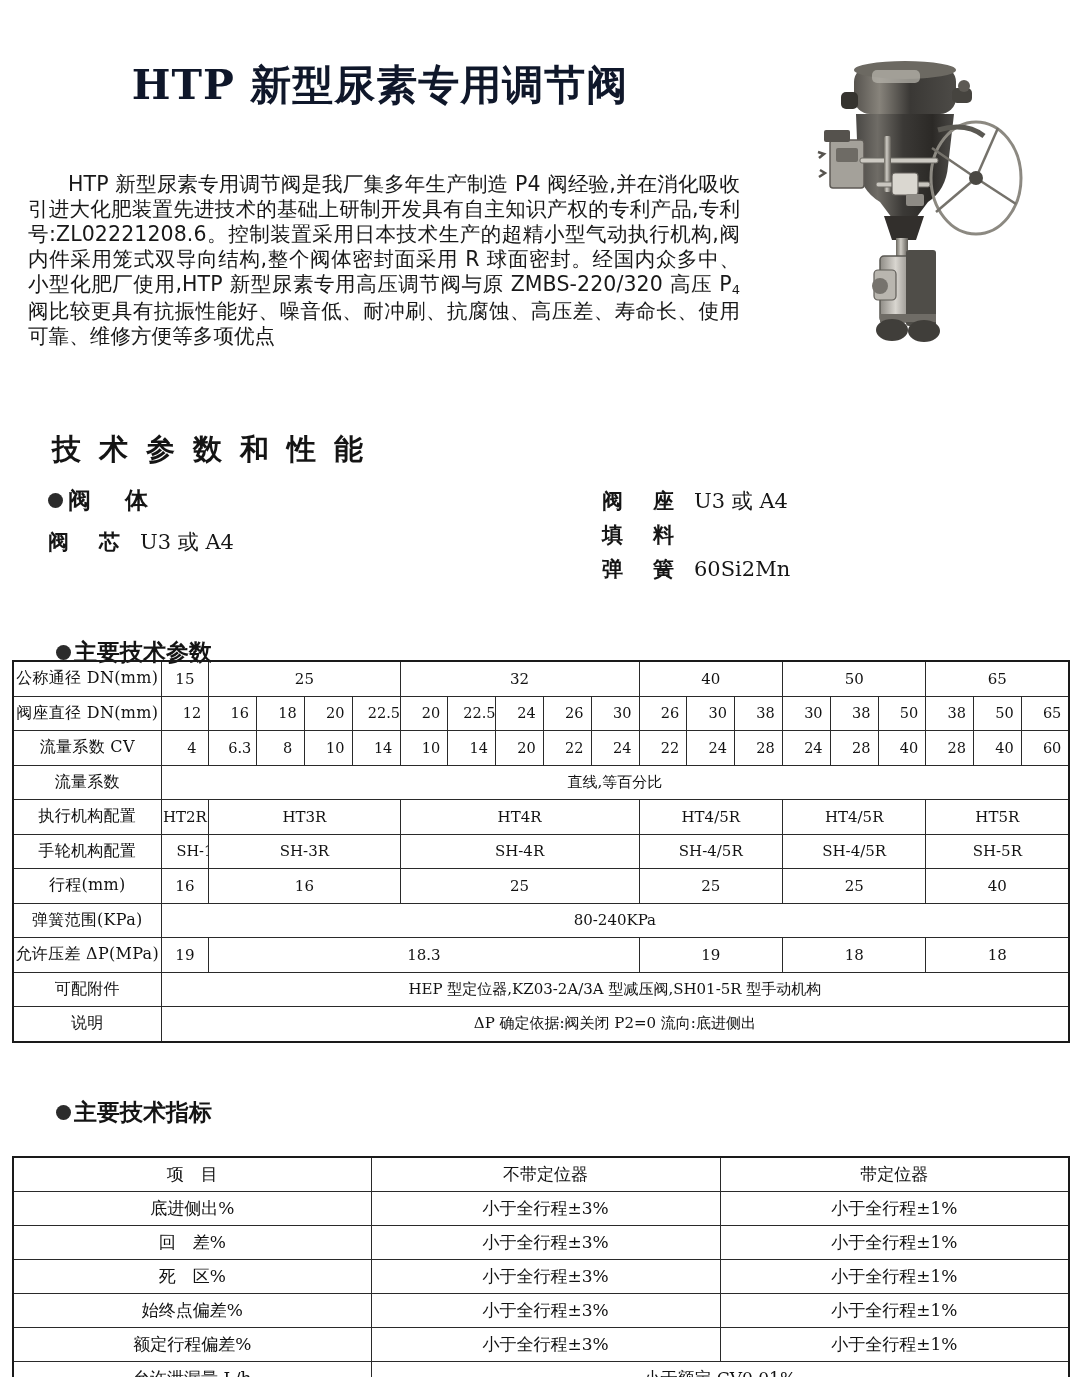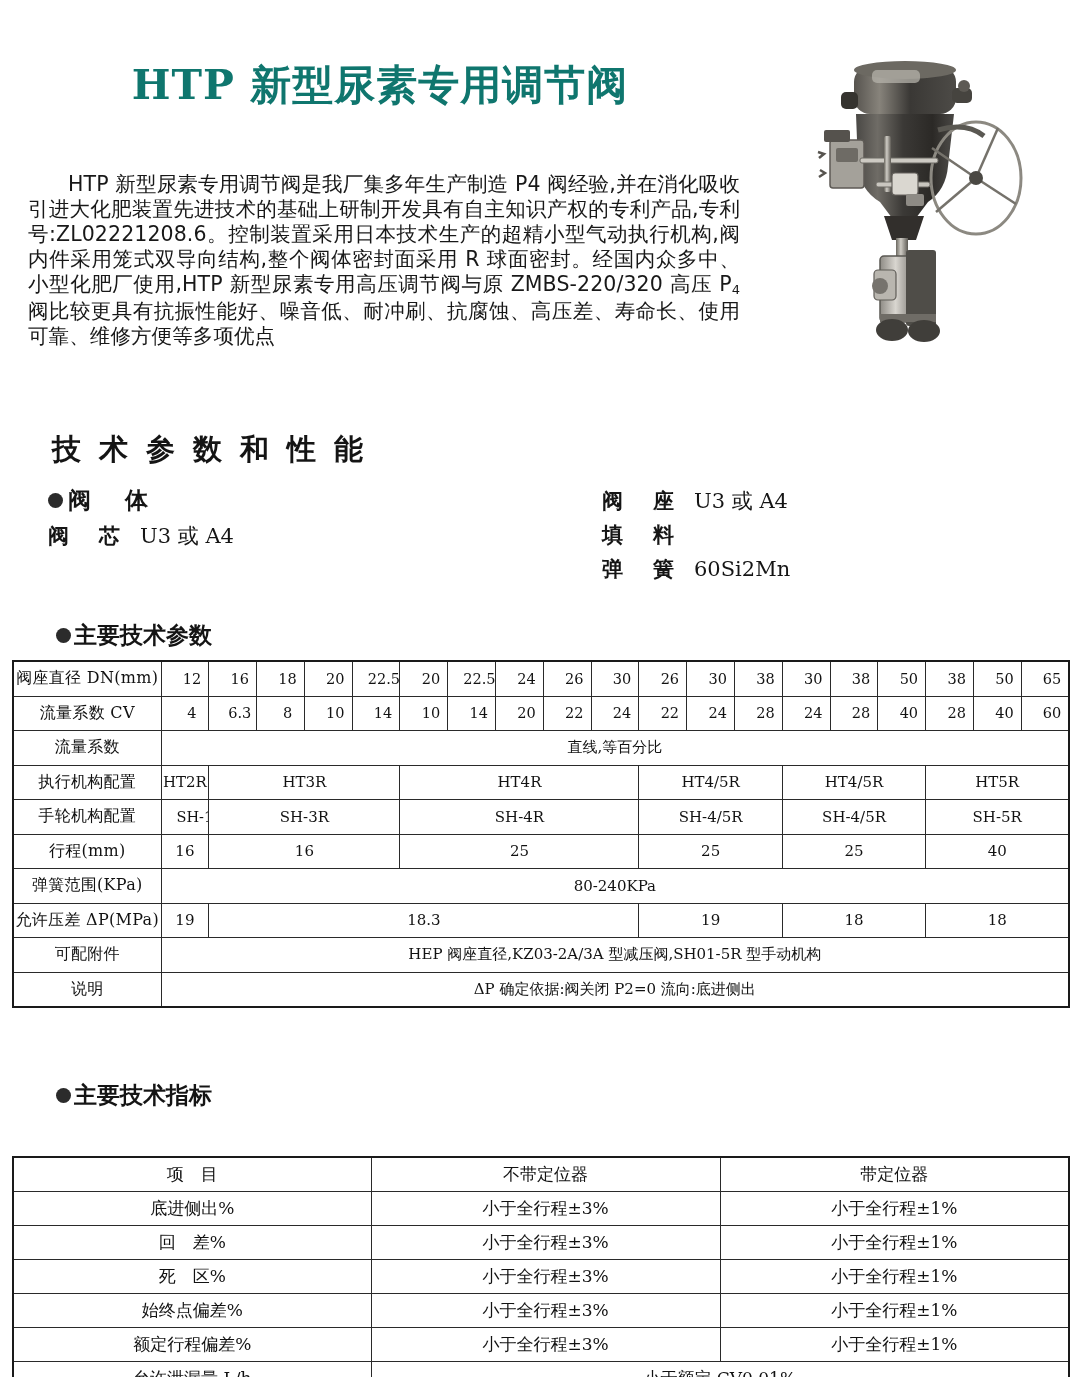--- a/index.html
+++ b/index.html
@@ -22,21 +22,21 @@
     left: 0;
     top: 58px;
     width: 760px;
     text-align: center;
   }
   .doc-title {
     font-family: "DejaVu Serif", "Liberation Serif", serif;
     font-size: 41px;
     font-weight: bold;
     letter-spacing: 1px;
-    color: #0f766e;
+    color: #0f172a;
     white-space: nowrap;
   }
 
   
   .intro {
     position: absolute;
     left: 28px;
     top: 172px;
     width: 712px;
     font-size: 20.5px;
@@ -73,21 +73,21 @@
     position: absolute;
     font-size: 21px;
     color: #151515;
   }
   .spec-left  { left: 48px;  top: 485px; }
   .spec-right { left: 602px; top: 487px; }
 
   .spec-bullet-row {
     font-weight: bold;
     font-size: 23px;
-    margin-bottom: 6px;
+    margin-bottom: 12px;
     display: flex;
     align-items: center;
   }
   .dot {
     display: inline-block;
     width: 15px;
     height: 15px;
     border-radius: 50%;
     background: #2b2b2b;
     margin-right: 5px;
@@ -113,20 +113,21 @@
   }
 
   
   .sub-heading {
     position: absolute;
     font-size: 23px;
     font-weight: bold;
     display: flex;
     align-items: center;
     color: #141414;
+    margin-top: 17px;
   }
   .sub-heading .dot { width: 15px; height: 15px; margin-right: 3px; }
   #h-params { left: 56px; top: 620px; }
   #h-index  { left: 56px; top: 1080px; }
 
   
   table.grid {
     position: absolute;
     border-collapse: collapse;
     font-family: "DejaVu Serif", "Liberation Serif", serif;
@@ -300,20 +301,29 @@
       <col style="width:47.8px">
       <col style="width:47.8px">
       <col style="width:47.8px">
     <col style="width:47.8px">
       <col style="width:47.8px">
       <col style="width:47.8px">
       <col style="width:47.8px">
   </colgroup>
   <tbody>
     <tr>
+      <td class="rowlabel">公称通径 DN(mm)</td>
+      <td colspan="1">15</td>
+      <td colspan="4">25</td>
+      <td colspan="5">32</td>
+      <td colspan="3">40</td>
+      <td colspan="3">50</td>
+      <td colspan="3">65</td>
+    </tr>
+    <tr>
       <td class="rowlabel">阀座直径 DN(mm)</td>
       <td class="small">12</td>
       <td class="small">16</td>
       <td class="small">18</td>
       <td class="small">20</td>
       <td class="small">22.5</td>
       <td class="small">20</td>
       <td class="small">22.5</td>
       <td class="small">24</td>
       <td class="small">26</td>
@@ -388,21 +398,21 @@
     <tr>
       <td class="rowlabel">允许压差 ΔP(MPa)</td>
       <td colspan="1">19</td>
       <td colspan="9">18.3</td>
       <td colspan="3">19</td>
       <td colspan="3">18</td>
       <td colspan="3">18</td>
     </tr>
     <tr>
       <td class="rowlabel">可配附件</td>
-      <td colspan="19">HEP 阀座直径,KZ03-2A/3A 型减压阀,SH01-5R 型手动机构</td>
+      <td colspan="19">HEP 型定位器,KZ03-2A/3A 型减压阀,SH01-5R 型手动机构</td>
     </tr>
     <tr>
       <td class="rowlabel">说明</td>
       <td colspan="19">ΔP 确定依据:阀关闭 P2=0   流向:底进侧出</td>
     </tr>
   </tbody>
 </table>
 
 <div class="sub-heading" id="h-index">
   <span class="dot"></span>

